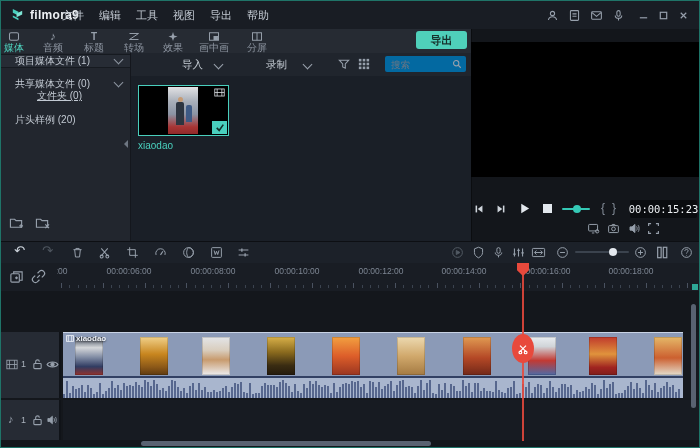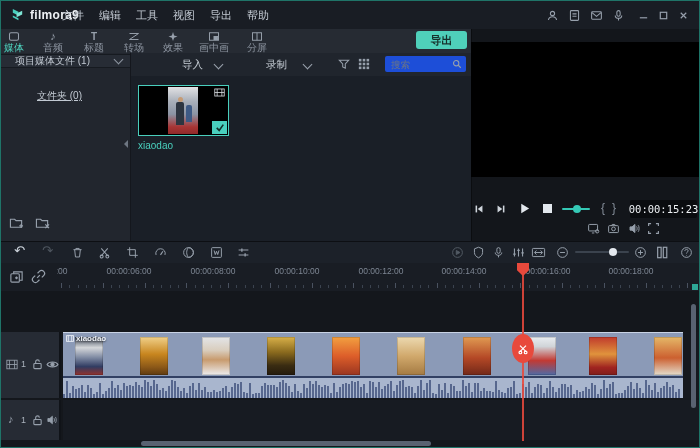--- a/index.html
+++ b/index.html
@@ -27,21 +27,21 @@
   .sidebar{left:0;top:52px;width:130px;height:198px;background:#22262e;border-right:1px solid #14171d;box-sizing:border-box;}
   .srow{position:absolute;left:0;width:100%;height:12px;display:flex;align-items:center;font-size:10px;color:#c2c9d2;}
   .srow .lbl{white-space:nowrap;}
   .srow.head{background:#272c35;border-top:1px solid #161a20;border-bottom:1px solid #161a20;}
   .srow.sel .lbl{color:#49cfbd;text-decoration:underline;}
   .chev{position:absolute;right:8px;width:6px;height:6px;border-left:1.4px solid #8d95a1;border-bottom:1.4px solid #8d95a1;transform:rotate(-45deg);margin-top:-3px;}
   
   .mtoolbar{left:130px;top:52px;width:340px;height:23px;background:#20252d;}
   .mtxt{position:absolute;top:5px;font-size:10.5px;color:#c6cdd5;}
   .dchev{position:absolute;width:6px;height:6px;border-left:1.3px solid #9aa3ae;border-bottom:1.3px solid #9aa3ae;transform:rotate(-45deg);}
-  .searchbox{left:384px;top:55px;width:81px;height:16px;background:#1d4ed8;border-radius:2px;display:flex;align-items:center;padding:0 4px;box-sizing:border-box;gap:3px;}
+  .searchbox{left:384px;top:55px;width:81px;height:16px;background:#0369a1;border-radius:2px;display:flex;align-items:center;padding:0 4px;box-sizing:border-box;gap:3px;}
   .searchbox input{flex:1;min-width:0;background:transparent;border:none;outline:none;color:#c6cdd5;font-size:9.5px;font-family:inherit;}
   .searchbox input::placeholder{color:#6e7682;}
   .mcontent{left:130px;top:75px;width:340px;height:175px;background:#1a1f27;}
   .media-card{left:137px;top:84px;width:91px;height:51px;background:#000;border:1px solid #49cfbd;box-sizing:border-box;}
   .card-img{position:absolute;left:29px;top:1px;width:30px;height:47px;background:linear-gradient(#e2e2e4,#aab0ba 30%,#8b94a4 58%,#a83434 85%,#8e2a2a);}
   .fig-head{position:absolute;left:10px;top:10px;width:5px;height:5px;border-radius:50%;background:#c69b74;}
   .fig1{position:absolute;left:8px;top:15px;width:8px;height:23px;background:#2d3540;border-radius:2px 2px 0 0;}
   .fig2{position:absolute;left:18px;top:18px;width:6px;height:17px;background:#3e5a85;border-radius:2px 2px 0 0;}
   .check-badge{position:absolute;right:1px;bottom:1px;width:15px;height:13px;background:#49cfbd;display:flex;align-items:center;justify-content:center;}
   .media-name{left:137px;top:139px;font-size:10px;color:#49cfbd;}
@@ -208,22 +208,29 @@
     </div>
   </div>
   <div class="ab export-btn">导出</div>
   <div class="ab v-div"></div>
 
   <div class="ab sidebar">
     <div class="srow head" style="top:1px;">
       <span class="lbl" style="padding-left:14px;">项目媒体文件 (1)</span>
       <span class="chev"></span>
     </div>
+    <div class="srow" style="top:25px;">
+      <span class="lbl" style="padding-left:14px;">共享媒体文件 (0)</span>
+      <span class="chev"></span>
+    </div>
     <div class="srow" style="top:37px;">
       <span class="lbl" style="padding-left:36px;text-decoration:underline;">文件夹 (0)</span>
+    </div>
+    <div class="srow" style="top:61px;">
+      <span class="lbl" style="padding-left:14px;">片头样例 (20)</span>
     </div>
     <span class="ic ab" style="left:8px;top:163px;">
       <svg width="15" height="14" viewBox="0 0 16 15" stroke="currentColor" fill="none" stroke-width="1.2">
           <path d="M1.5,3.5 H6 L7.5,5 H13.5 V12 H1.5 Z"></path>
           <path d="M11,10.5 H15 M13,8.5 V12.5" stroke-width="1.4"></path>
         </svg>
       </span>
     <span class="ic ab" style="left:34px;top:163px;">
       <svg width="15" height="14" viewBox="0 0 16 15" stroke="currentColor" fill="none" stroke-width="1.2">
           <path d="M1.5,3.5 H6 L7.5,5 H13.5 V12 H1.5 Z"></path>

